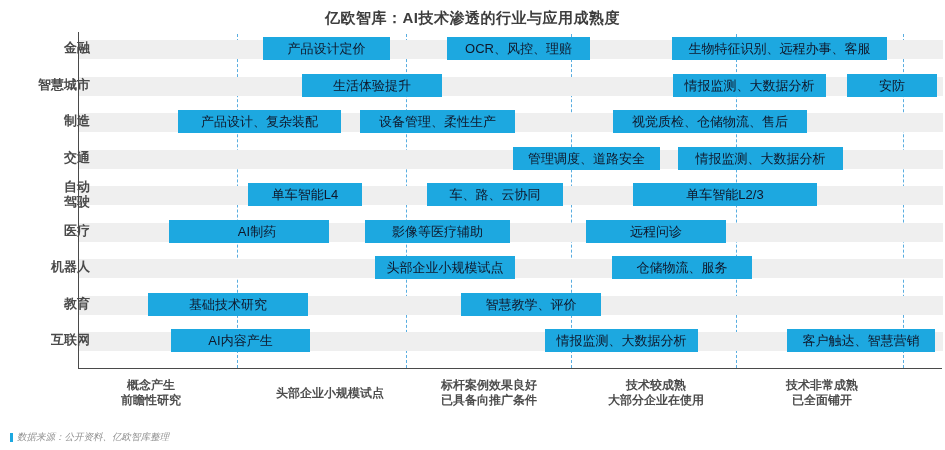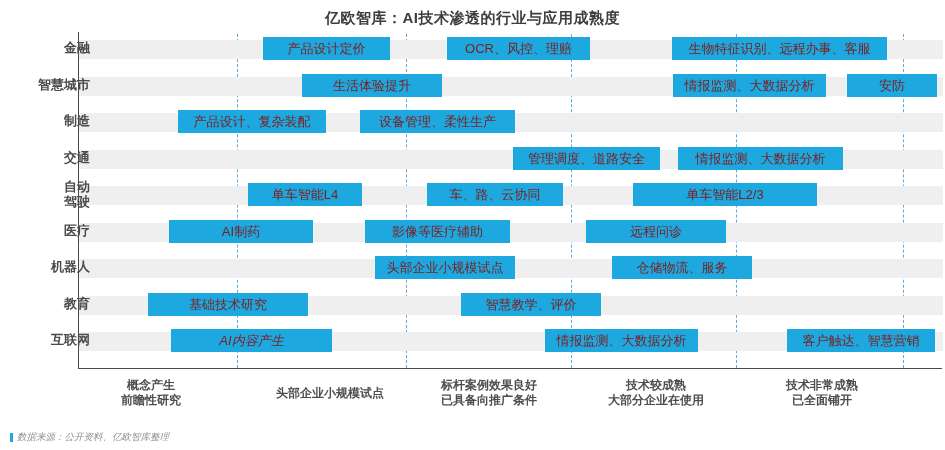--- a/index.html
+++ b/index.html
@@ -13,21 +13,21 @@
     text-align:center; font-size:15px; font-weight:bold; color:#3d3d3d;
     letter-spacing:0.5px;
   }
   .plot{ position:absolute; left:0; top:32px; width:945px; height:400px; }
   .y-axis{ position:absolute; left:78px; top:0; width:1px; height:336px; background:#4a4a4a; }
   .x-axis{ position:absolute; left:78px; top:336px; width:864px; height:1px; background:#4a4a4a; }
   .stripe{ position:absolute; left:79px; width:864px; height:19px; background:var(--stripe,#efefef); }
   .divider{ position:absolute; top:2px; width:0; height:334px; border-left:1px dashed var(--divider,#58ade0); }
   .bar{
     position:absolute; height:23px; line-height:23px;
-    background:var(--accent,#1da8e0); color:#7f1d1d;
+    background:var(--accent,#1da8e0); color:#0f172a;
     font-size:13px; text-align:center; overflow:hidden; white-space:nowrap;
   }
   .row-label{
     position:absolute; left:0; width:70px; height:35px;
     display:flex; align-items:center; justify-content:flex-end;
     font-size:13px; font-weight:bold; color:#4a4a4a;
     text-align:right; white-space:pre-line; line-height:1.15;padding-left:20px;
   }
   .stage-label{
     position:absolute; top:345px; transform:translateX(-50%);
@@ -57,48 +57,49 @@
       <div class="bar" style="left: 263px; width: 127px; top: 5px;">产品设计定价</div>
       <div class="bar" style="left: 447px; width: 143px; top: 5px;">OCR、风控、理赔</div>
       <div class="bar" style="left: 672px; width: 215px; top: 5px;">生物特征识别、远程办事、客服</div>
       <div class="stripe" style="top: 44.5px;"></div>
       <div class="row-label" style="top: 35.5px;">智慧城市</div>
       <div class="bar" style="left: 302px; width: 140px; top: 41.5px;">生活体验提升</div>
       <div class="bar" style="left: 673px; width: 153px; top: 41.5px;">情报监测、大数据分析</div>
       <div class="bar" style="left: 847px; width: 90px; top: 41.5px;">安防</div>
       <div class="stripe" style="top: 81px;"></div>
       <div class="row-label" style="top: 72px;">制造</div>
-      <div class="bar" style="left: 178px; width: 148px; top: 78px;">产品设计、复杂装配</div>
+      <div class="bar" style="left: 178px; width: 163px; top: 78px;">产品设计、复杂装配</div>
       <div class="bar" style="left: 360px; width: 155px; top: 78px;">设备管理、柔性生产</div>
+      <div class="bar" style="left: 613px; width: 194px; top: 78px;">视觉质检、仓储物流、售后</div>
       <div class="stripe" style="top: 117.5px;"></div>
       <div class="row-label" style="top: 108.5px;">交通</div>
       <div class="bar" style="left: 513px; width: 147px; top: 114.5px;">管理调度、道路安全</div>
       <div class="bar" style="left: 678px; width: 165px; top: 114.5px;">情报监测、大数据分析</div>
       <div class="stripe" style="top: 154px;"></div>
       <div class="row-label" style="top: 145px;">自动
 驾驶</div>
       <div class="bar" style="left: 248px; width: 114px; top: 151px;">单车智能L4</div>
       <div class="bar" style="left: 427px; width: 136px; top: 151px;">车、路、云协同</div>
       <div class="bar" style="left: 633px; width: 184px; top: 151px;">单车智能L2/3</div>
       <div class="stripe" style="top: 190.5px;"></div>
       <div class="row-label" style="top: 181.5px;">医疗</div>
-      <div class="bar" style="left: 169px; width: 144px; top: 187.5px;">AI制药</div>
+      <div class="bar" style="left: 169px; width: 144px; top: 187.5px; padding-left: 16px;">AI制药</div>
       <div class="bar" style="left: 365px; width: 145px; top: 187.5px;">影像等医疗辅助</div>
       <div class="bar" style="left: 586px; width: 140px; top: 187.5px;">远程问诊</div>
       <div class="stripe" style="top: 227px;"></div>
       <div class="row-label" style="top: 218px;">机器人</div>
       <div class="bar" style="left: 375px; width: 140px; top: 224px;">头部企业小规模试点</div>
       <div class="bar" style="left: 612px; width: 140px; top: 224px;">仓储物流、服务</div>
       <div class="stripe" style="top: 263.5px;"></div>
       <div class="row-label" style="top: 254.5px;">教育</div>
       <div class="bar" style="left: 148px; width: 160px; top: 260.5px;">基础技术研究</div>
       <div class="bar" style="left: 461px; width: 140px; top: 260.5px;">智慧教学、评价</div>
       <div class="stripe" style="top: 300px;"></div>
       <div class="row-label" style="top: 291px;">互联网</div>
-      <div class="bar" style="left: 171px; width: 161px; top: 297px; font-style: italic;">AI内容产生</div>
+      <div class="bar" style="left: 171px; width: 139px; top: 297px;">AI内容产生</div>
       <div class="bar" style="left: 545px; width: 153px; top: 297px;">情报监测、大数据分析</div>
       <div class="bar" style="left: 787px; width: 148px; top: 297px;">客户触达、智慧营销</div>
       <div class="stage-label" style="left: 151px;">概念产生
 前瞻性研究</div>
       <div class="stage-label" style="left: 330px;">头部企业小规模试点</div>
       <div class="stage-label" style="left: 489px;">标杆案例效果良好
 已具备向推广条件</div>
       <div class="stage-label" style="left: 656px;">技术较成熟
 大部分企业在使用</div>
       <div class="stage-label" style="left: 822px;">技术非常成熟

